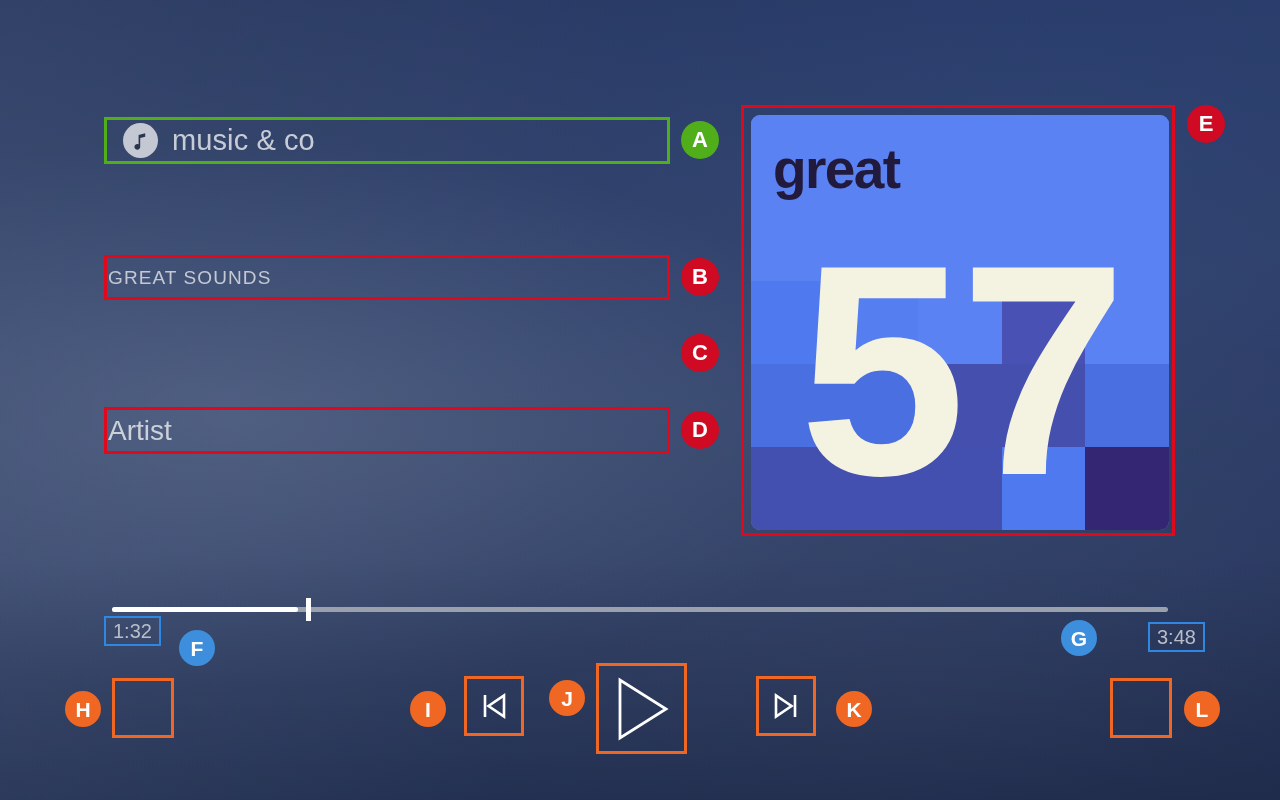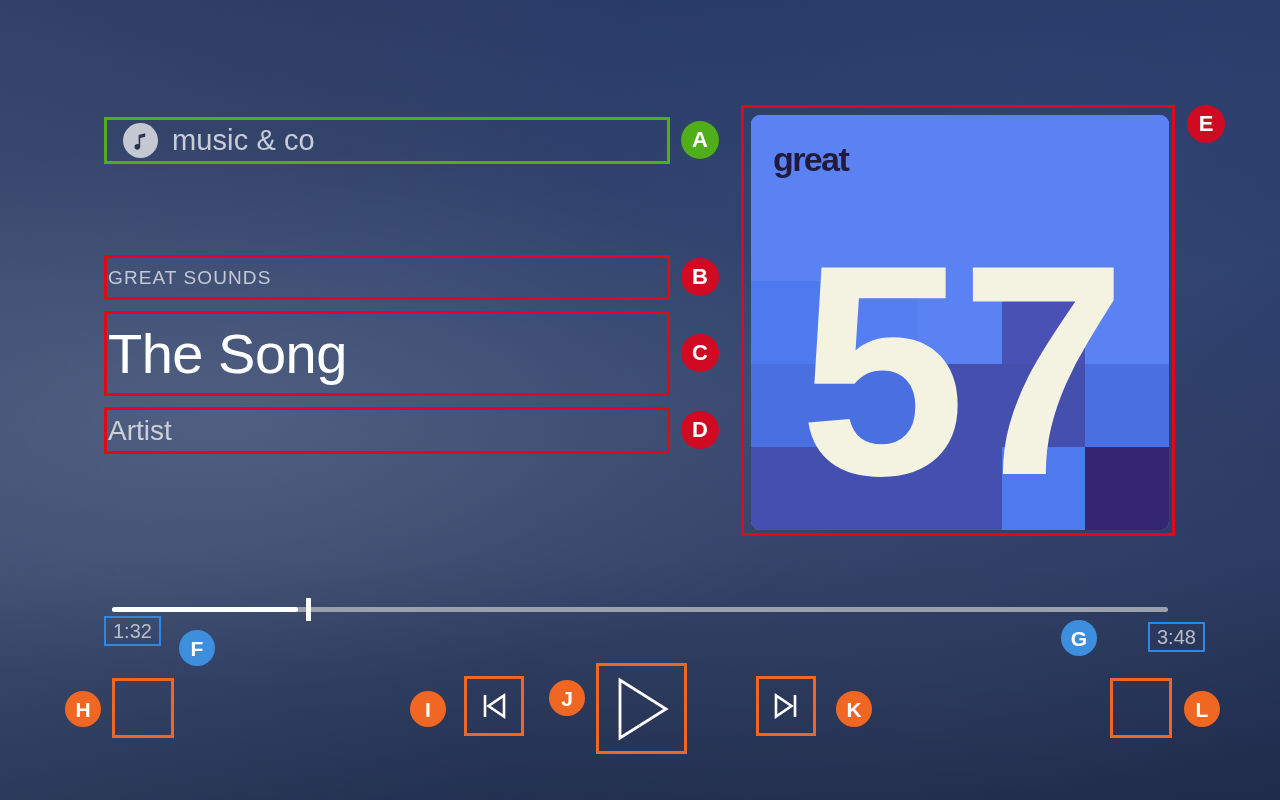--- a/index.html
+++ b/index.html
@@ -105,21 +105,21 @@
   .art-grid {
     position: absolute; inset: 0;
     display: grid;
     grid-template-columns: repeat(5, 1fr);
     grid-template-rows: repeat(5, 1fr);
   }
   .art-grid i { display: block; }
   .art-wordmark {
     position: absolute;
     left: 22px; top: 28px;
-    font-size: 34px;
+    font-size: 55px;
     font-weight: 700;
     line-height: 0.97;
     letter-spacing: -1.6px;
     color: #221a3c;
   }
   .art-number {
     position: absolute;
     left: 0px; top: 128px;
     width: 100%;
     text-align: center;
@@ -204,23 +204,20 @@
         <path d="M15.2 3.2 L8.6 4.9 L8.6 14.2 A2.9 2.9 0 1 0 10.2 16.5 L10.2 8.0 L15.2 6.7 Z" fill="#2a3550"></path>
       </svg>
     </span>
     <span class="app-name">music &amp; co</span>
   </div>
 
   <div class="meta-box" id="box-album">
     <span class="album-label">GREAT SOUNDS</span>
   </div>
 
-  <div class="meta-box" id="box-title">
-    <span class="track-title">The Song</span>
-  </div>
 
   <div class="meta-box" id="box-artist">
     <span class="artist-name">Artist</span>
   </div>
 
   <div class="art-frame">
     <div class="art-inner">
       <div class="art-grid" id="art-grid">
           <i style="background: rgb(91, 130, 242);"></i>
           <i style="background: rgb(91, 130, 242);"></i>

